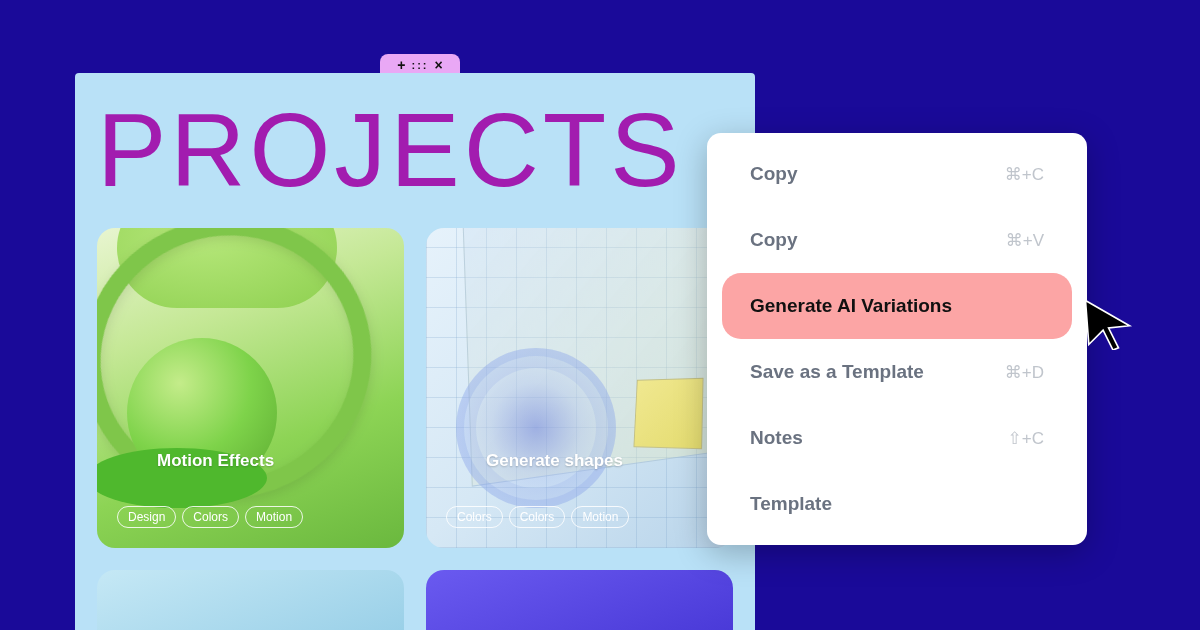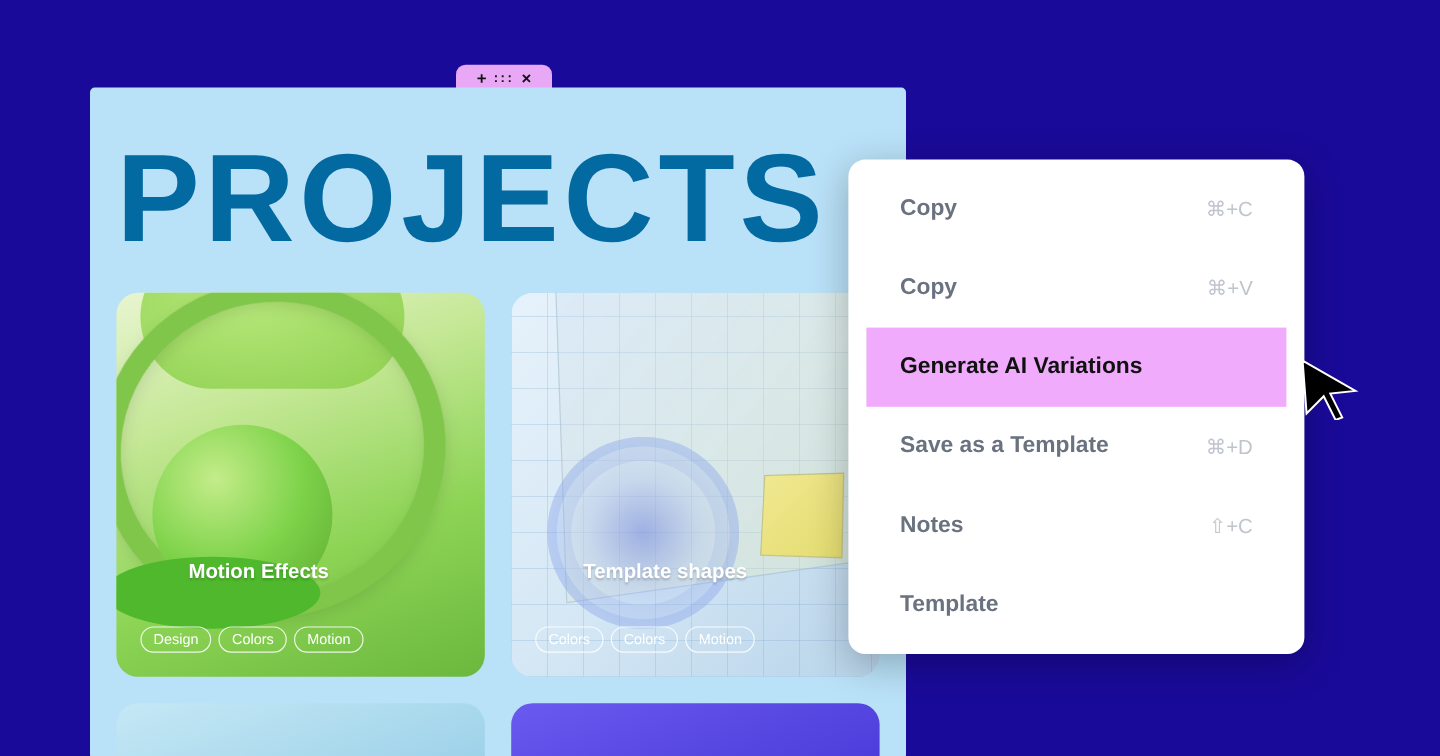--- a/index.html
+++ b/index.html
@@ -32,24 +32,24 @@
       align-items: center;
       justify-content: center;
       gap: 6px;
       color: #111;
       font-weight: bold;
     }
     .tab-symbol { font-size: 14px; line-height: 1; }
     .dots { letter-spacing: 2px; font-size: 11px; }
     .page-title {
       font-size: 104px;
-      font-weight: 700;
+      font-weight: 400;
       letter-spacing: 4px;
-      color: #0369a1;
-      padding: 34px 22px 0 22px;
+      color: #a21caf;
+      padding: 18px 22px 0 22px;
       font-family: 'Arial Black', Arial, sans-serif;
     }
     .grid {
       display: grid;
       grid-template-columns: 1fr 1fr;
       gap: 22px;
       padding: 18px 22px;
     }
     .card {
       position: relative;
@@ -171,22 +171,23 @@
       align-items: center;
       justify-content: space-between;
       padding: 0 28px;
       height: 66px;
       font-size: 19px;
       font-weight: 600;
       color: #6a7280;
       cursor: pointer;
     }
     .menu-item.highlighted {
-      background: #f0abfc;
+      background: #fca5a5;
       color: #111;
+      border-radius: 19px;
     }
     .shortcut {
       font-size: 17px;
       color: #c0c5cc;
       font-weight: 500;
     }
     .cursor-arrow {
       position: absolute;
       left: 1080px;
       top: 295px;
@@ -225,21 +226,21 @@
       </div>
     </div>
 
     <div class="card card-geo">
       <div>
         <div class="geo-glass"></div>
         <div class="geo-ripple"></div>
         <div class="geo-cube"></div>
       </div>
       <div class="card-meta">
-        <div class="card-title">Template shapes</div>
+        <div class="card-title">Generate shapes</div>
         <div class="tags">
           <span class="tag">Colors</span>
           <span class="tag">Colors</span>
           <span class="tag">Motion</span>
         </div>
       </div>
     </div>
 
     <div class="card card-small card-blue"></div>
     <div class="card card-small card-purple"></div>

